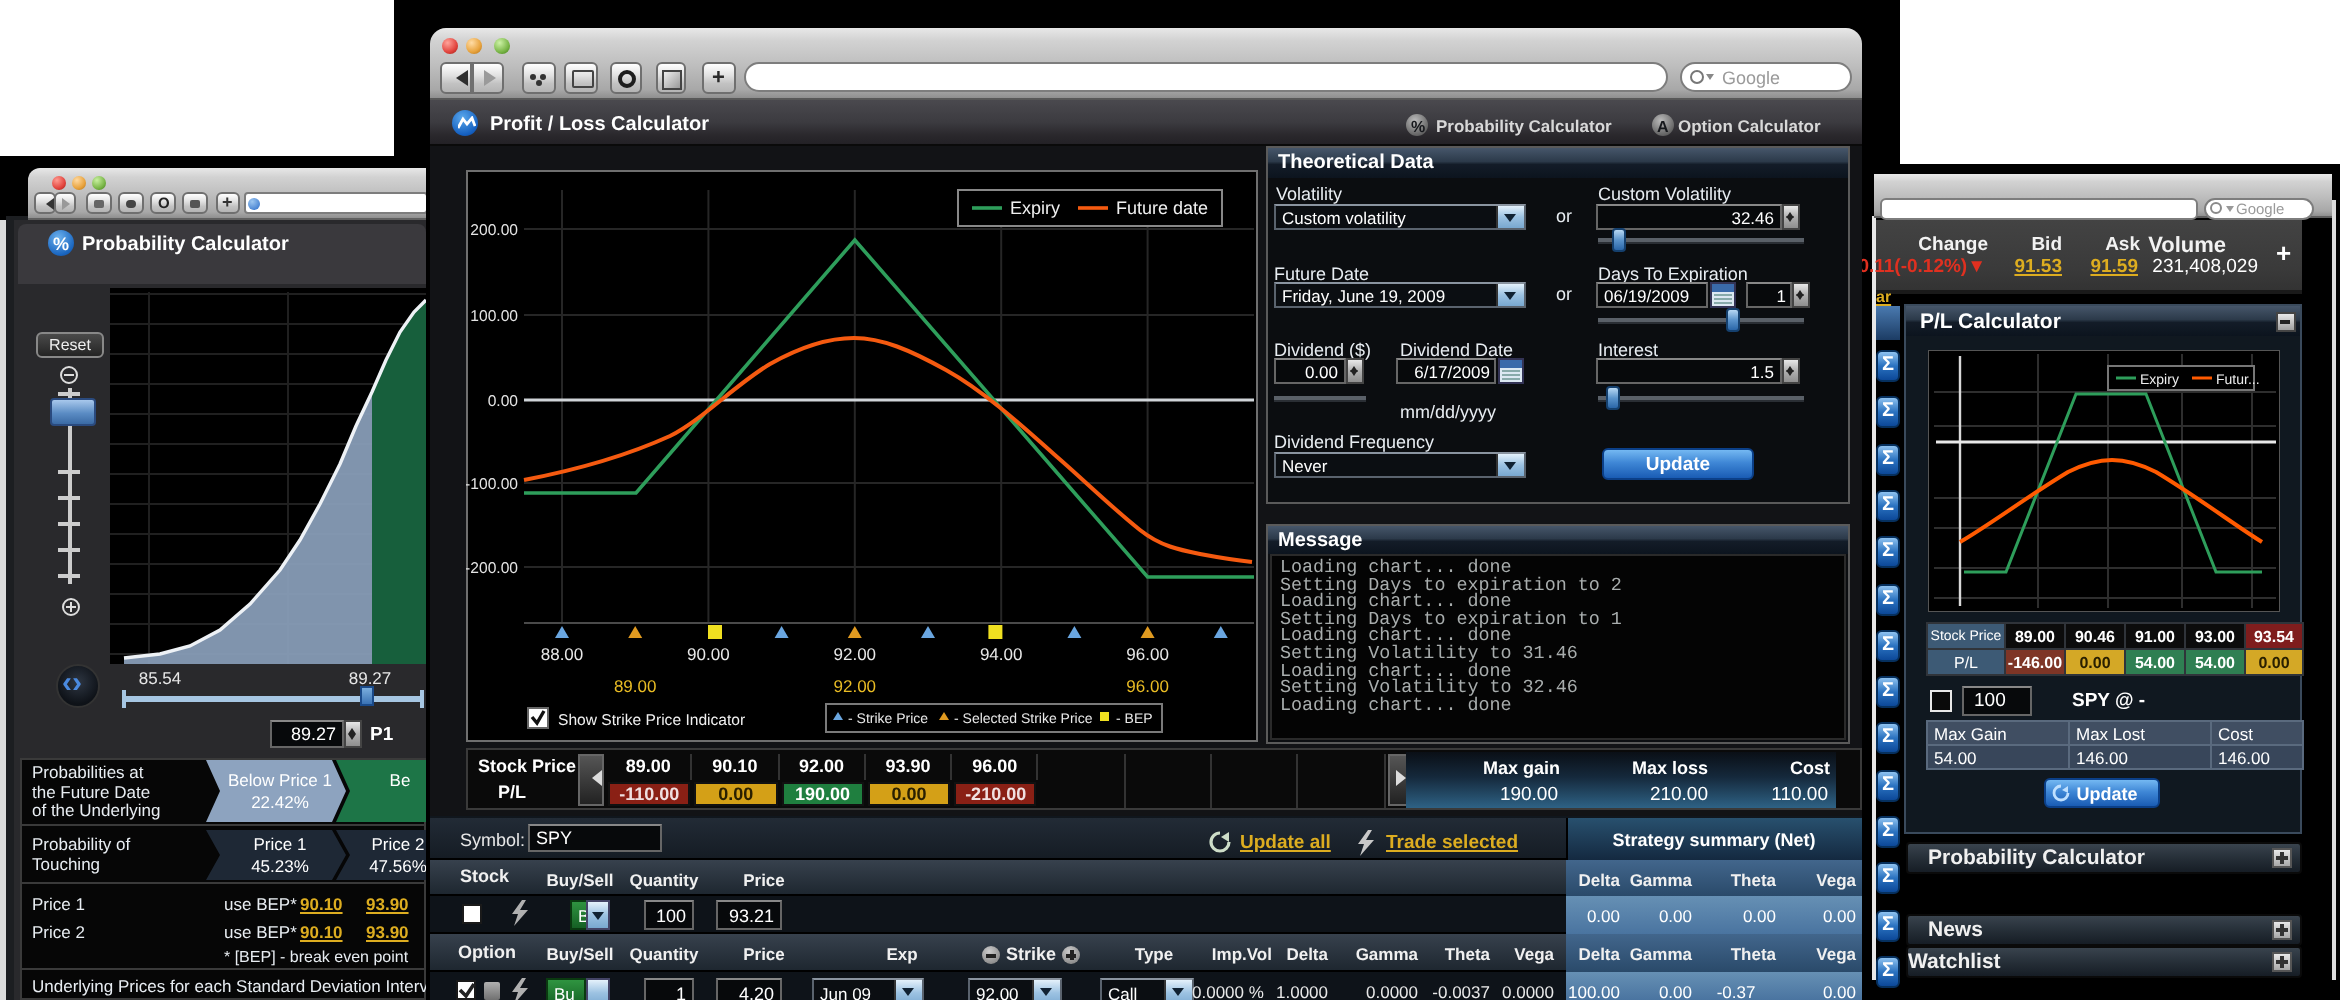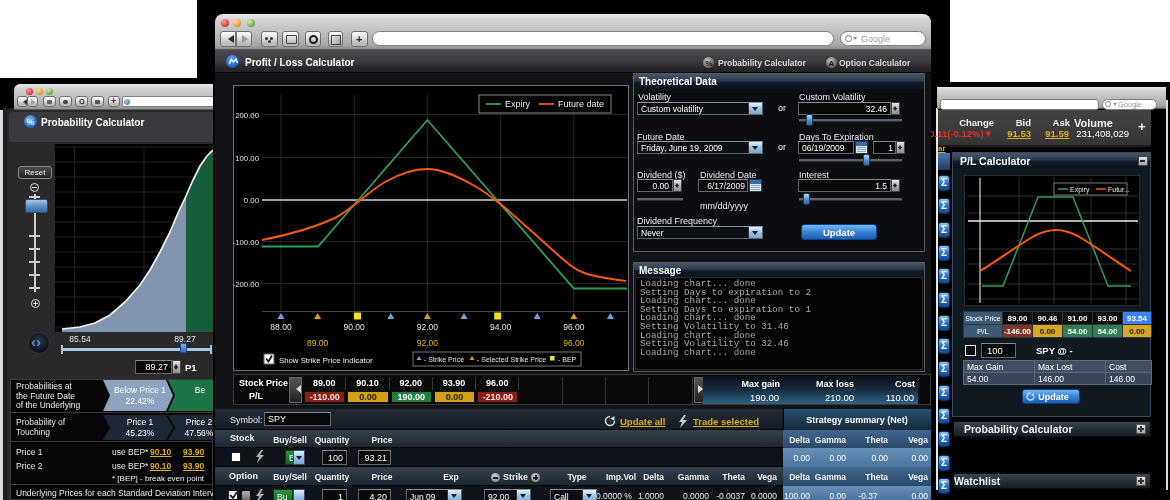--- a/index.html
+++ b/index.html
@@ -230,21 +230,21 @@
     <path d="M18,111 L39,111 L74,22 L109,22 L144,111 L167,111" fill="none" stroke="#2e9e5b" stroke-width="1.5"></path>
     <path d="M16,96 C30,88 50,73 70,61 C78,57 86,55 92,55 C98,55 106,57 114,61 C134,73 154,88 167,96" fill="none" stroke="#ff5a00" stroke-width="2"></path>
   </svg>
 
   <div class="cell" style="left:27px;top:227px;width:40px;height:14px;background:#3d5a75;font-size:7px;line-height:13px;">Stock Price</div>
   <div class="cell" style="left:27px;top:240px;width:40px;height:14px;background:#3d5a75;font-size:8px;line-height:13px;">P/L</div>
   <div class="cell" style="left:66px;top:227px;width:31px;height:14px;background:#0c0c0c;font-size:8px;line-height:13px;font-weight:bold;">89.00</div>
   <div class="cell" style="left:96px;top:227px;width:31px;height:14px;background:#0c0c0c;font-size:8px;line-height:13px;font-weight:bold;">90.46</div>
   <div class="cell" style="left:126px;top:227px;width:31px;height:14px;background:#0c0c0c;font-size:8px;line-height:13px;font-weight:bold;">91.00</div>
   <div class="cell" style="left:156px;top:227px;width:31px;height:14px;background:#0c0c0c;font-size:8px;line-height:13px;font-weight:bold;">93.00</div>
-  <div class="cell" style="left:186px;top:227px;width:30px;height:14px;background:#3b82f6;font-size:8px;line-height:13px;font-weight:bold;">93.54</div>
+  <div class="cell" style="left:186px;top:227px;width:30px;height:14px;background:#7f1d1d;font-size:8px;line-height:13px;font-weight:bold;">93.54</div>
   <div class="cell" style="left:66px;top:240px;width:31px;height:14px;background:#7e3526;font-size:8px;line-height:13px;font-weight:bold;">-146.00</div>
   <div class="cell" style="left:96px;top:240px;width:31px;height:14px;background:#d4a826;color:#2a2000;font-size:8px;line-height:13px;font-weight:bold;">0.00</div>
   <div class="cell" style="left:126px;top:240px;width:31px;height:14px;background:#2f7f52;font-size:8px;line-height:13px;font-weight:bold;">54.00</div>
   <div class="cell" style="left:156px;top:240px;width:31px;height:14px;background:#2f7f52;font-size:8px;line-height:13px;font-weight:bold;">54.00</div>
   <div class="cell" style="left:186px;top:240px;width:30px;height:14px;background:#d4a826;color:#2a2000;font-size:8px;line-height:13px;font-weight:bold;">0.00</div>
 
   <div class="a" style="left:29px;top:261px;width:11px;height:11px;background:#0a0a0a;border:1.5px solid #e8e8e8;box-sizing:border-box;"></div>
   <div class="inp" style="left:45px;top:259px;width:35px;height:15px;font-size:9.5px;line-height:14px;text-align:left;padding-left:5px;color:#fff;">100</div>
   <div class="a b" style="left:100px;top:261px;color:#fff;font-size:9.5px;">SPY @ -</div>
 
@@ -255,20 +255,21 @@
   <div class="cell" style="left:98px;top:288px;width:72px;height:13px;background:#38465a;border-color:#5a6a7e;text-align:left;padding-left:3px;font-size:8.5px;line-height:12px;">146.00</div>
   <div class="cell" style="left:169px;top:288px;width:47px;height:13px;background:#38465a;border-color:#5a6a7e;text-align:left;padding-left:3px;font-size:8.5px;line-height:12px;">146.00</div>
 
   <div class="btnb" style="left:86px;top:305px;width:58px;height:15px;font-size:9px;line-height:14px;font-weight:bold;">&nbsp;&nbsp;Update</div>
   <svg class="a" style="left:90px;top:308px;" width="9" height="9" viewBox="0 0 9 9">
         <path d="M4.5,1 A3.5,3.5 0 1 0 8,4.5" fill="none" stroke="#bfe0ff" stroke-width="1.4"></path>
         <polygon points="8,1 8,4.5 5,3" fill="#bfe0ff"></polygon>
       </svg>
 
   <div class="acc" style="top:337px;"><span style="margin-left:10px;line-height:15px;display:inline-block;">Probability Calculator</span><span class="plus"></span></div>
+  <div class="acc" style="top:372.5px;"><span style="margin-left:10px;line-height:15px;display:inline-block;">News</span><span class="plus"></span></div>
   <div class="acc" style="top:388.5px;"><span style="line-height:15px;display:inline-block;">Watchlist</span><span class="plus"></span></div>
 </div>
 
 <div id="centerwin" class="a" style="left:215px;top:12px;width:716px;height:488px;overflow:hidden;">
 
   <div class="a chrome" style="left:0;top:2px;width:716px;height:36px;border-radius:8px 8px 0 0;border-bottom:1px solid #585858;box-sizing:border-box;">
     <div class="tl" style="left:6px;top:5px;width:8px;height:8px;background:radial-gradient(circle at 35% 30%,#ffa39a,#e2453e 60%,#9a1810)"></div>
     <div class="tl" style="left:18px;top:5px;width:8px;height:8px;background:radial-gradient(circle at 35% 30%,#ffdca6,#e8a33d 60%,#aa6a10)"></div>
     <div class="tl" style="left:32px;top:5px;width:8px;height:8px;background:radial-gradient(circle at 35% 30%,#cdf2a6,#7ab648 60%,#3a7a12)"></div>
     <div class="tb" style="left:5px;top:17px;width:16px;height:16px;border-radius:3px 0 0 3px;"></div>

